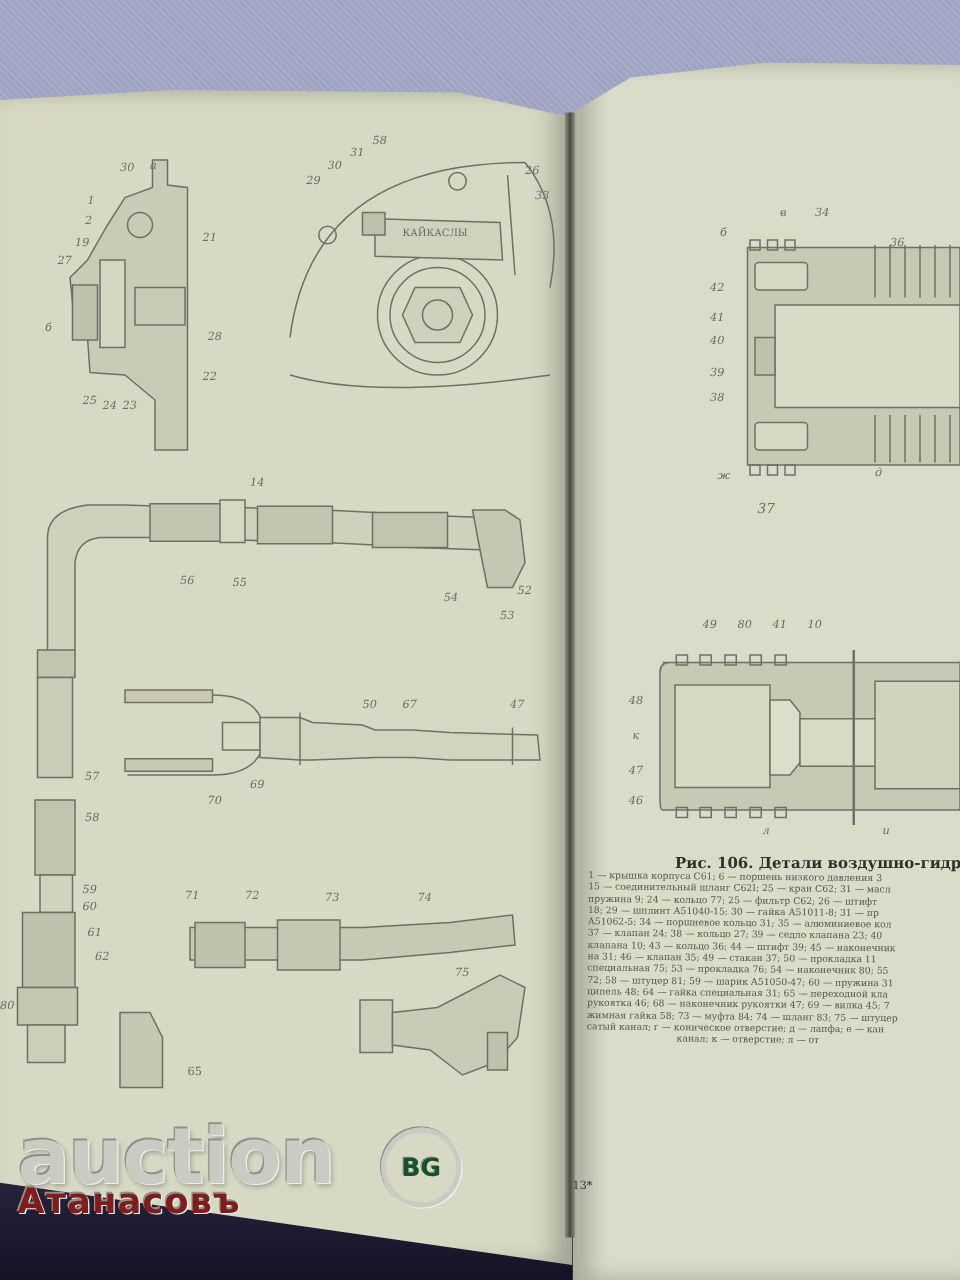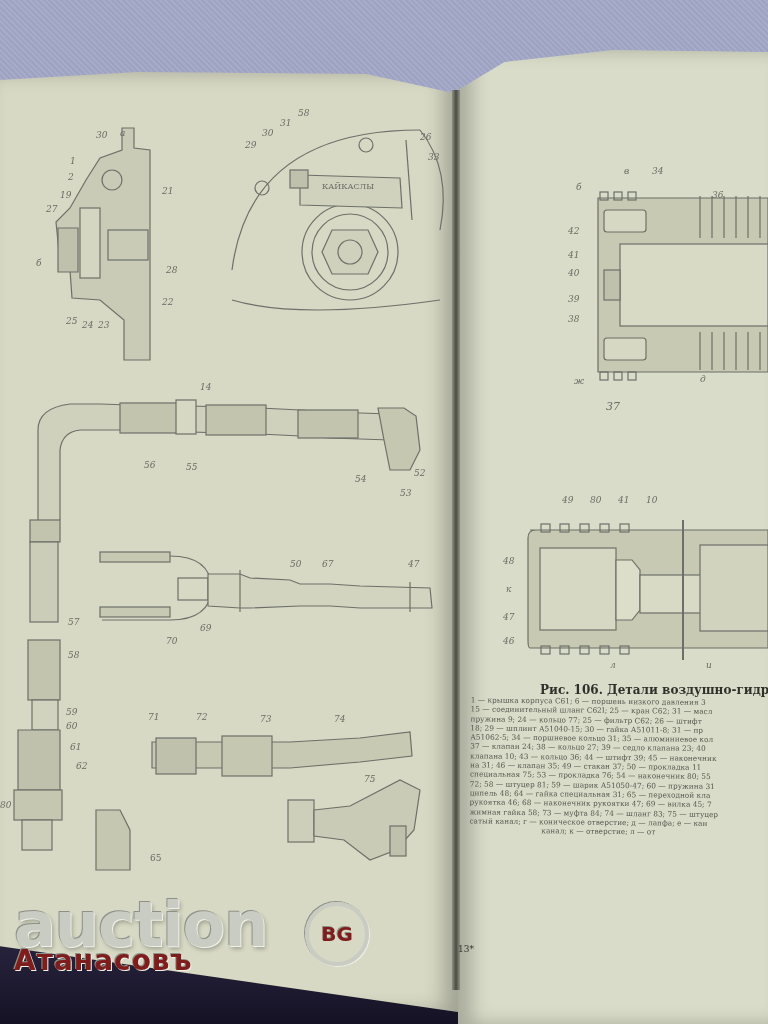--- a/index.html
+++ b/index.html
@@ -15,21 +15,21 @@
   .gutter { position:absolute; left:452px; top:90px; width:8px; height:900px; background:linear-gradient(90deg,#8e917f,#4b4a44,#8e917f); }
   .label { position:absolute; font-size:9px; color:#6a6c66; font-style:italic; }
   .cap-title { position:absolute; left:540px; top:683px; font-size:12px; font-weight:bold; color:#2f302c; white-space:nowrap; }
   .cap-body { position:absolute; left:470px; top:697px; width:298px; font-size:7.4px; line-height:9.3px; color:#55574f; white-space:nowrap; overflow:hidden; transform:rotate(0.6deg); }
   .cap-body div { overflow:hidden; }
   .pagenum { position:absolute; left:458px; top:944px; font-size:9px; color:#333; }
   .watermark { position:absolute; left:14px; top:888px; font-family:"DejaVu Sans", sans-serif; font-weight:bold; font-size:62px; color:#c9ccc2;
       text-shadow: 1px 1px 0 #eef0ea, -1px -1px 0 #8e9189, 2px 3px 4px rgba(0,0,0,0.25); letter-spacing:-1px; }
   .wm-badge { position:absolute; left:305px; top:902px; width:56px; height:56px; border-radius:50%; border:4px solid #c9ccc2;
       box-shadow: 1px 1px 0 #eef0ea, -1px -1px 0 #8e9189; display:flex; align-items:center; justify-content:center;
-      font-family:"DejaVu Sans", sans-serif; font-weight:bold; font-size:20px; color:#7f1d1d; text-shadow:-1px -1px 0 #8e9189; }
+      font-family:"DejaVu Sans", sans-serif; font-weight:bold; font-size:20px; color:#14532d; text-shadow:-1px -1px 0 #8e9189; }
   .wm-user { position:absolute; left:14px; top:944px; font-family:"DejaVu Sans", sans-serif; font-weight:bold; font-size:28px; color:#7f1d1d;
       text-shadow:-1px -1px 0 #8e9189, 1px 1px 0 #eef0ea; letter-spacing:1px; }
   svg { position:absolute; left:0; top:0; }
 </style>
 </head>
 <body>
 
 <div class="cloth"></div>
 <div class="shadow-bottom"></div>
 

